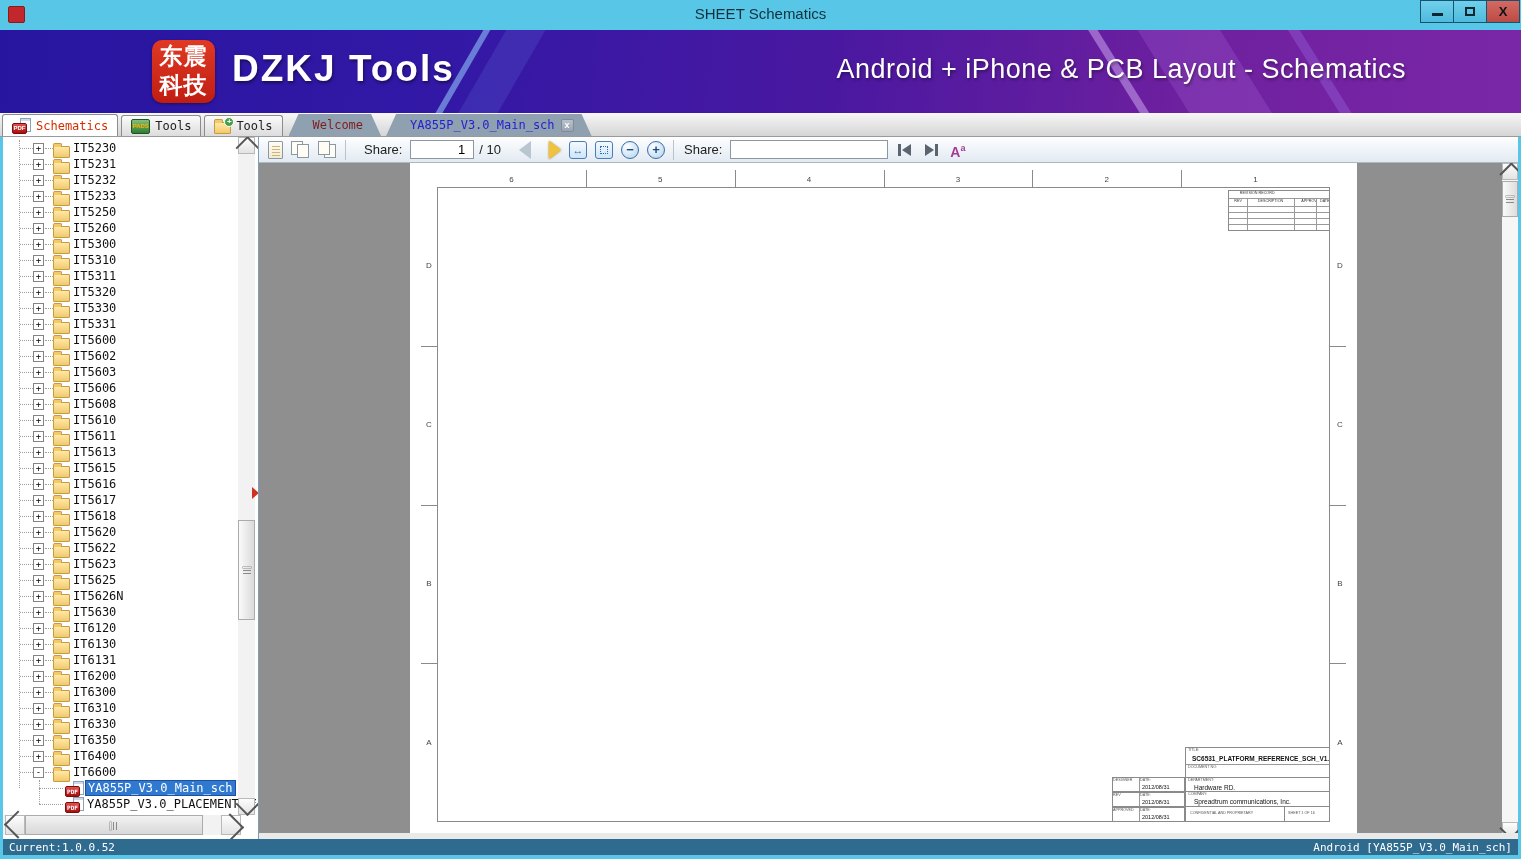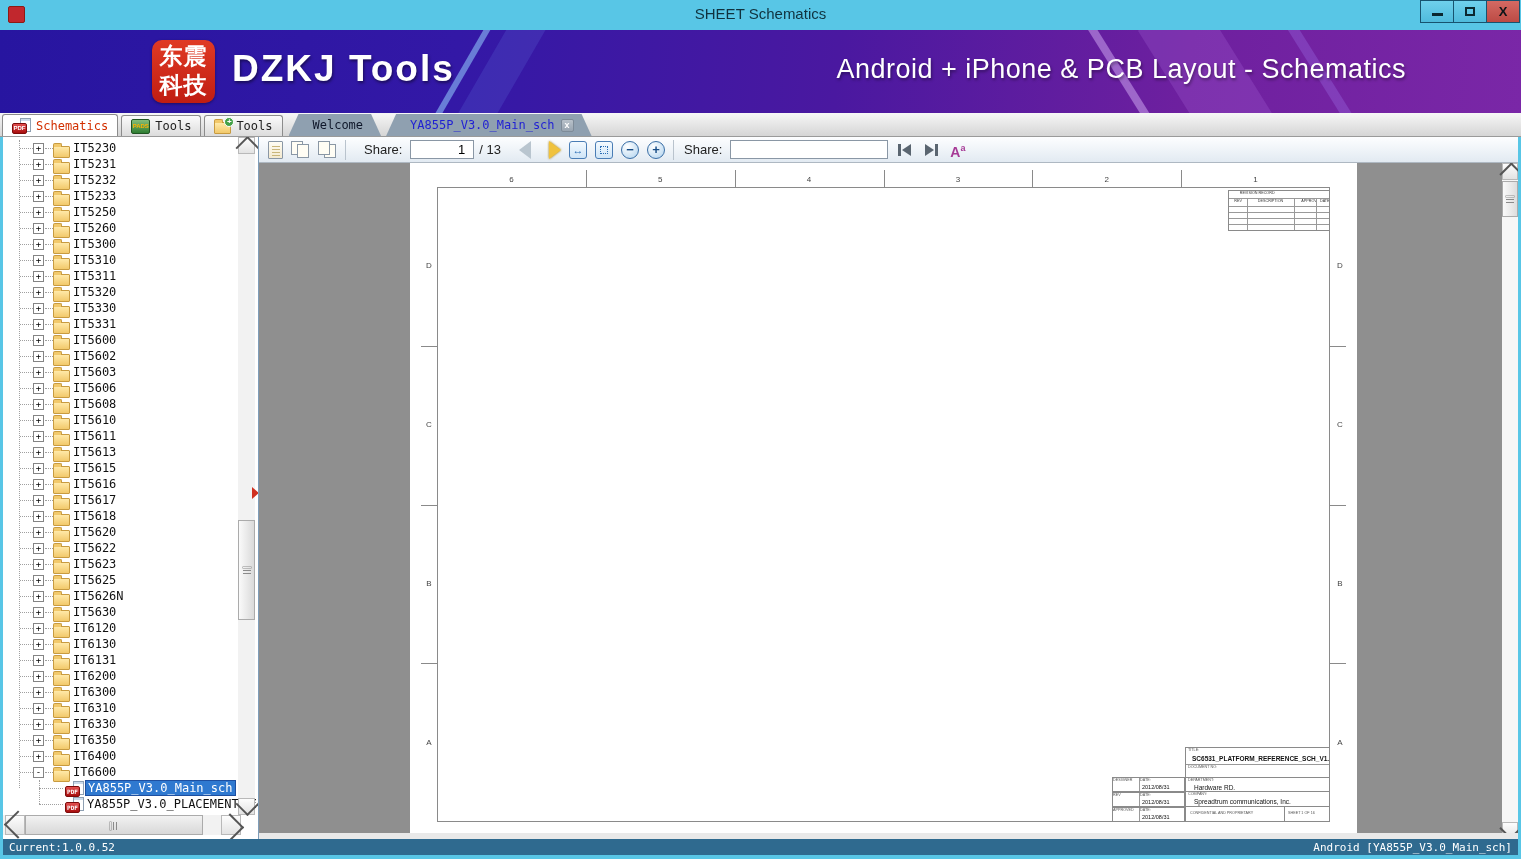--- a/index.html
+++ b/index.html
@@ -38,21 +38,21 @@
   .atab { height:21px; margin:2px 1px 0 2px; border:1px solid #8C8C8C; border-bottom:none; border-radius:3px 3px 0 0;
           background:linear-gradient(#FBFBFB,#DCDCDC); padding:0 9px; display:flex; gap:5px; align-items:center; }
   .atab.active { background:#FFFFFF; height:22px; margin-top:1px; }
   .atab-label { font-family:"DejaVu Sans Mono", monospace; font-size:12px; color:#222; }
   .atab.active .atab-label { color:#D22F00; }
   .dtab { position:relative; height:22px; margin-left:5px; padding:0 18px; display:flex; align-items:center; gap:6px;
           clip-path:polygon(10px 0, calc(100% - 10px) 0, 100% 100%, 0 100%); background:#8FA0B0; }
   .dtab-inner { position:absolute; left:1px; right:1px; top:1px; bottom:0;
           clip-path:polygon(9px 0, calc(100% - 9px) 0, 100% 100%, 0 100%); background:linear-gradient(#FFFFFF,#EDEDED); }
   .dtab > * { position:relative; z-index:1; }
-  .dtab-label { font-family:"DejaVu Sans Mono", monospace; font-size:12px; color:#0f172a; }
+  .dtab-label { font-family:"DejaVu Sans Mono", monospace; font-size:12px; color:#7f1d1d; }
   .dtab.current .dtab-label { color:#1F1FD4; }
   .tab-close { width:13px; height:13px; background:linear-gradient(#B9C2CB,#98A4B0); border:1px solid #7E8B98; border-radius:2px;
                color:#fff; font-size:9px; line-height:11px; text-align:center; font-weight:bold; }
 
   
   .pdf-icon { width:19px; height:16px; position:relative; flex:none; }
   .pdf-page { position:absolute; right:0; top:0; width:11px; height:14px; background:#fff; border:1px solid #8FA0B2;
               box-shadow:inset 0 2px 0 rgba(190,210,230,.8); }
   .pdf-badge { position:absolute; left:0; bottom:0; width:15px; height:11px; background:linear-gradient(#E25050,#A80E0E);
                border:1px solid #7E0B0B; border-radius:2px; color:#fff; font-size:6px; font-weight:bold; text-align:center; line-height:9px; }
@@ -560,21 +560,21 @@
           <span class="p p1"></span>
           <span class="p p2"></span>
         </span>
       <span class="tb-doc2">
           <span class="p p2"></span>
           <span class="p p1"></span>
         </span>
       <span class="tsep"></span>
       <span class="tb-label">Share:</span>
       <input class="page-input" value="1" style="">
-      <span class="page-total">/ 13</span>
+      <span class="page-total">/ 10</span>
       <span class="arr prev"></span>
       <span class="arr next"></span>
       <span class="fit">↔</span>
       <span class="fit">
           <span class="inner-box"></span>
         </span>
       <span class="zoombtn">−</span>
       <span class="zoombtn">+</span>
       <span class="tsep"></span>
       <span class="tb-label" style="margin-left:2px;">Share:</span>

